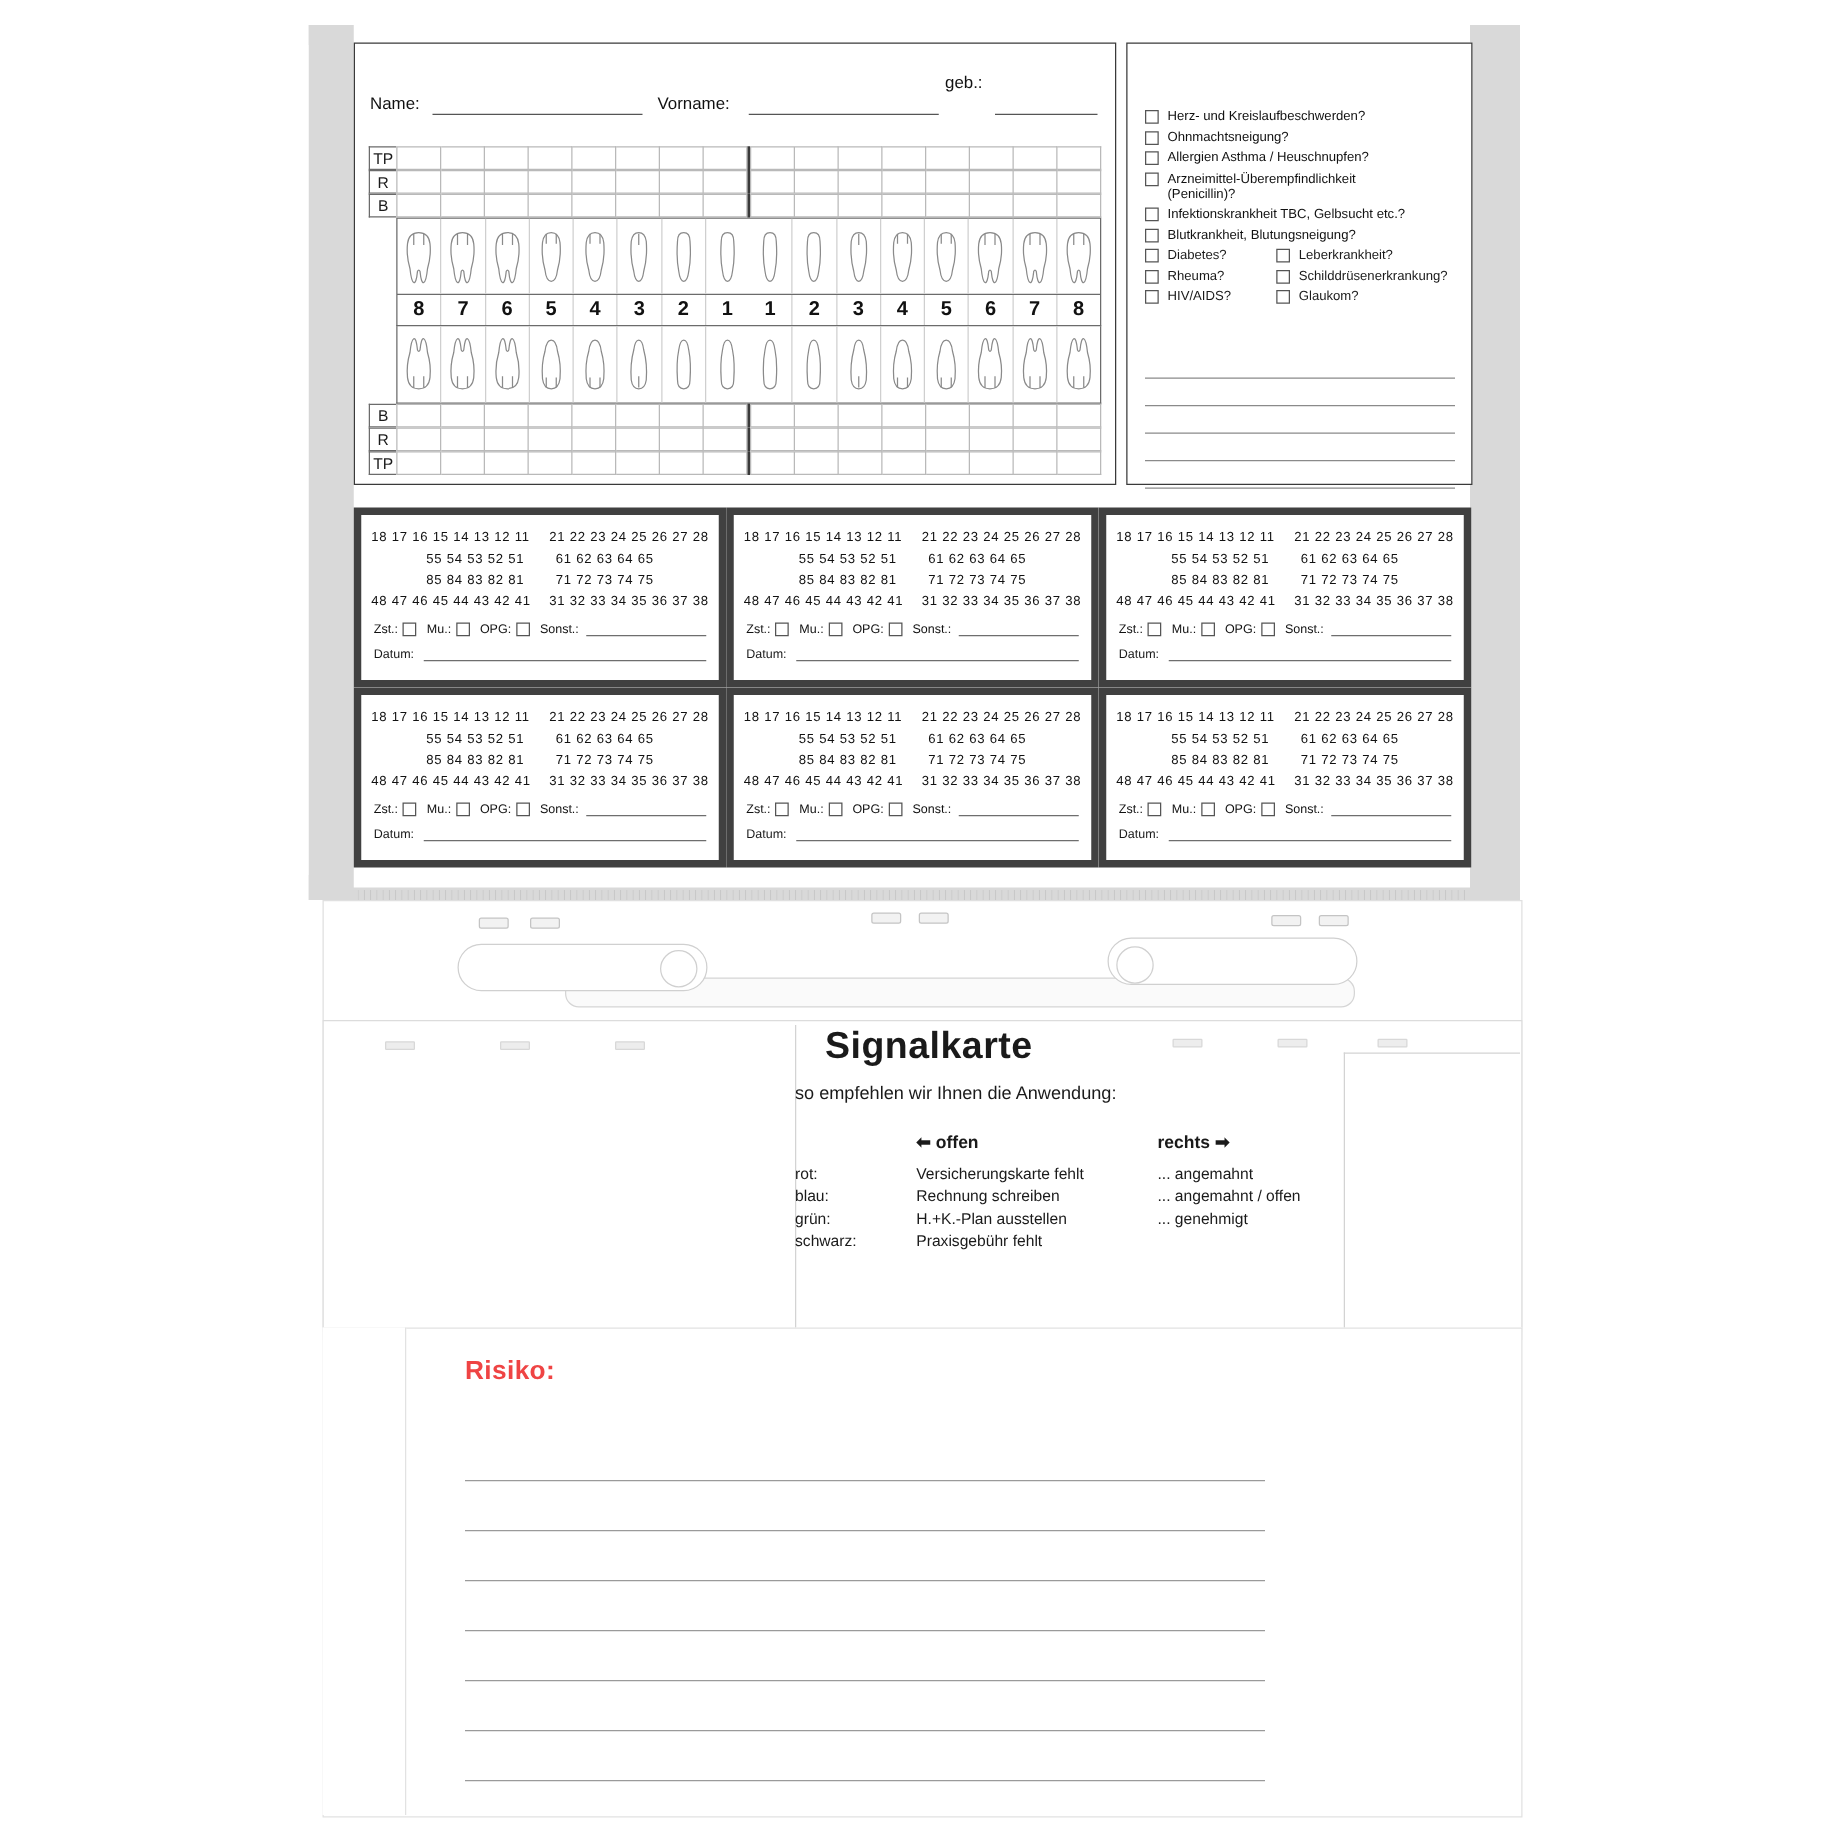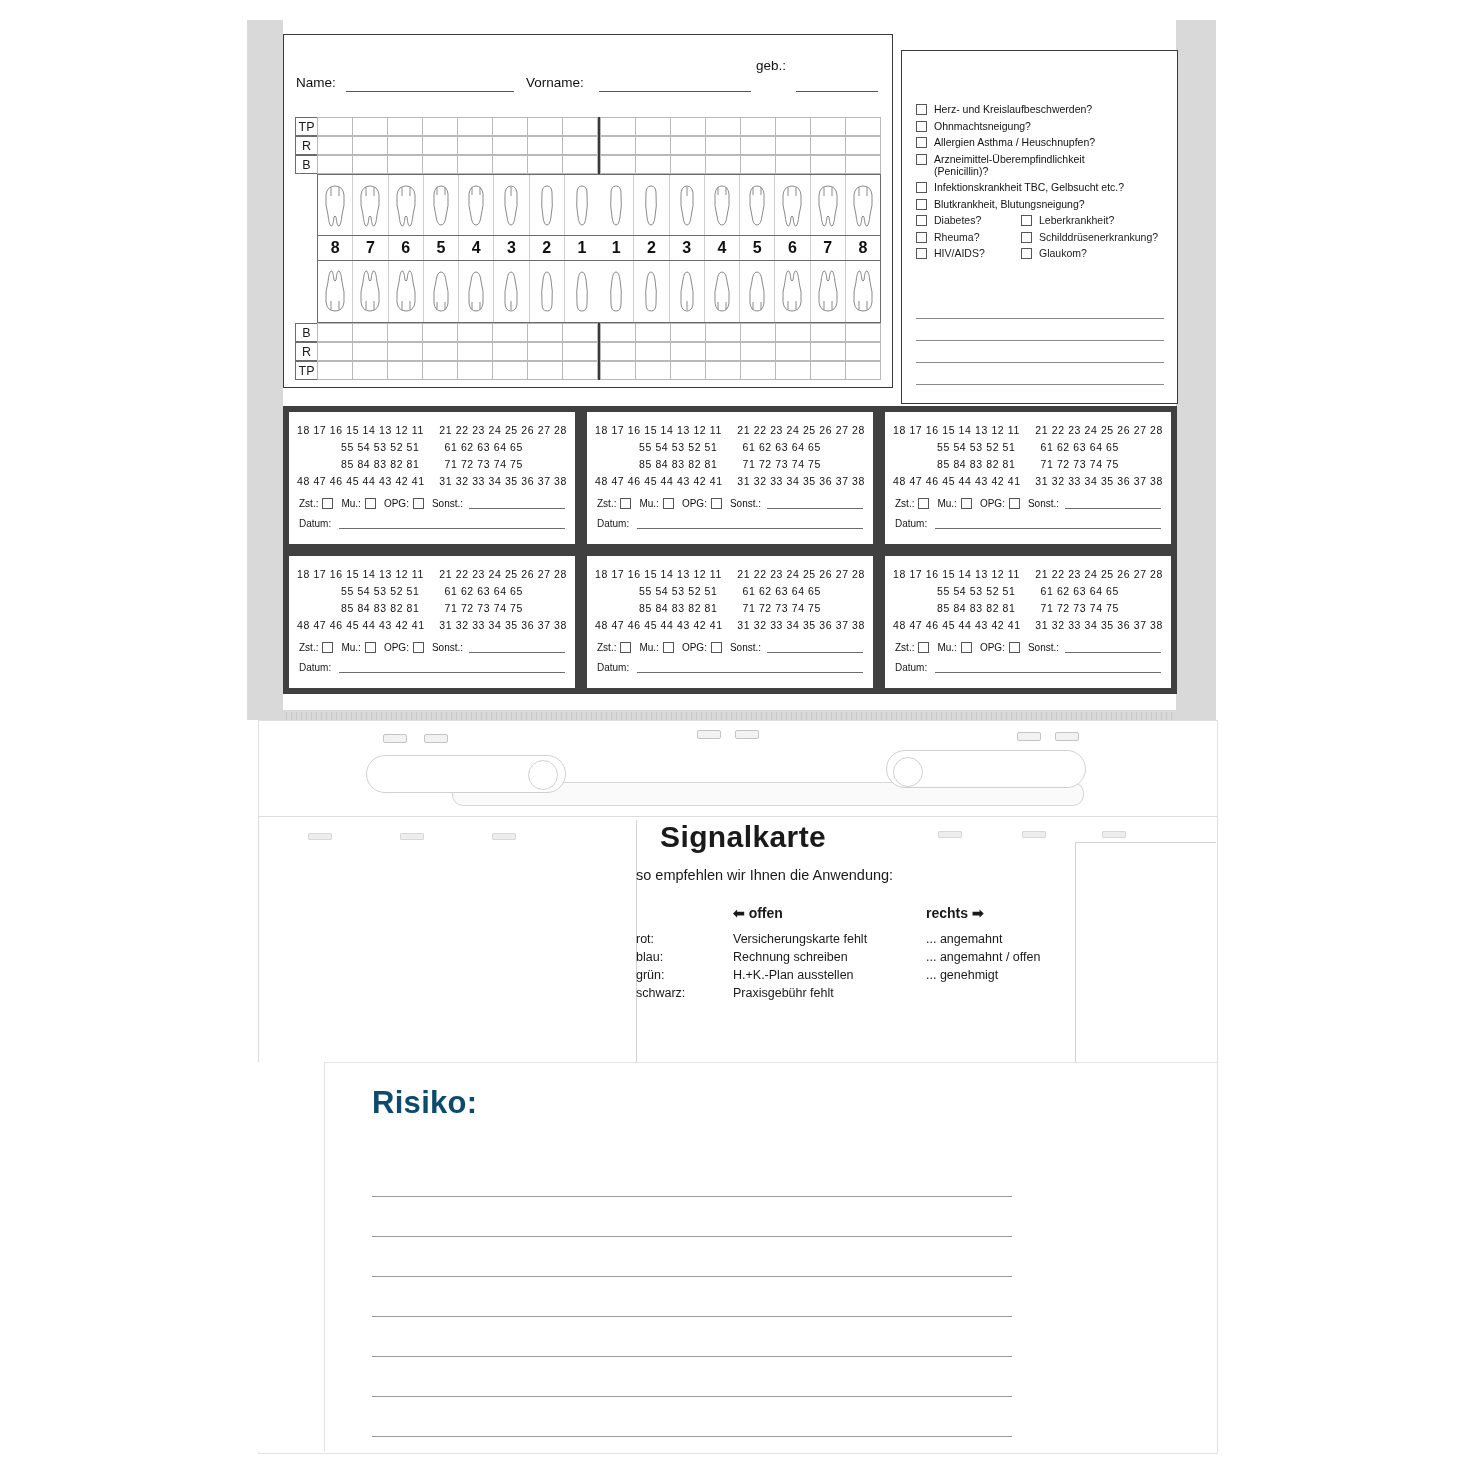--- a/index.html
+++ b/index.html
@@ -5,21 +5,21 @@
   html,body{margin:0;padding:0;background:#ffffff;}
   body{width:1467px;height:1467px;font-family:"Liberation Sans",sans-serif;color:#1a1a1a;}
   #page{position:relative;width:1467px;height:1467px;overflow:hidden;background:#ffffff;}
 
   
   .grey-band{position:absolute;background:#d9d9d9;}
   .white-panel{position:absolute;background:#ffffff;}
 
   
   #chart-card{position:absolute;left:283px;top:34px;width:608px;height:352px;background:#fff;border:1px solid #3a3a3a;}
-  #health-card{position:absolute;left:901px;top:34px;width:275px;height:352px;background:#fff;border:1px solid #3a3a3a;margin-top:16px;}
+  #health-card{position:absolute;left:901px;top:34px;width:275px;height:352px;background:#fff;border:1px solid #3a3a3a;}
 
   .name-row{position:absolute;left:0;top:0;width:100%;height:72px;}
   .name-row .lbl{position:absolute;font-size:13.5px;color:#111;}
   .name-row .rule{position:absolute;border-bottom:1px solid #555;height:0;}
 
   
   .dgrid{position:absolute;left:11px;top:82px;width:586px;}
   .rowlabel{width:22px;border:1px solid #6b6b6b;border-right:none;font-size:12.5px;text-align:center;line-height:18px;box-sizing:border-box;background:#fff;}
   .trow{display:flex;height:19px;}
   .cells{display:flex;flex:1;}
@@ -75,21 +75,21 @@
   #signal h1{margin:0;font-size:30px;font-weight:bold;letter-spacing:.4px;color:#1a1a1a;padding-left:24px;}
   #signal .sub{margin-top:13px;font-size:14.5px;color:#1a1a1a;}
   .sig-arrowrow{display:flex;font-size:14px;font-weight:bold;margin-bottom:9px;}
   .sig-k{width:97px;}
   .sig-l{width:193px;}
   .sig-r{width:150px;}
   .sig-row{display:flex;line-height:18px;font-size:12.5px;}
 
   
   #risiko{position:absolute;left:372px;top:1085px;width:640px;}
-  #risiko .title{font-size:31px;font-weight:bold;color:#0c4a6e;letter-spacing:.3px;}
+  #risiko .title{font-size:21px;font-weight:bold;color:#ef4444;letter-spacing:.3px;}
   #risiko .lines{margin-top:36px;}
   #risiko .lines div{border-bottom:1px solid #9a9a9a;height:39px;}
 
   .vline{position:absolute;background:#d3d3d3;width:1px;}
   .hline{position:absolute;background:#d3d3d3;height:1px;}
 </style>
 </head>
 <body>
 
 <div id="page">

